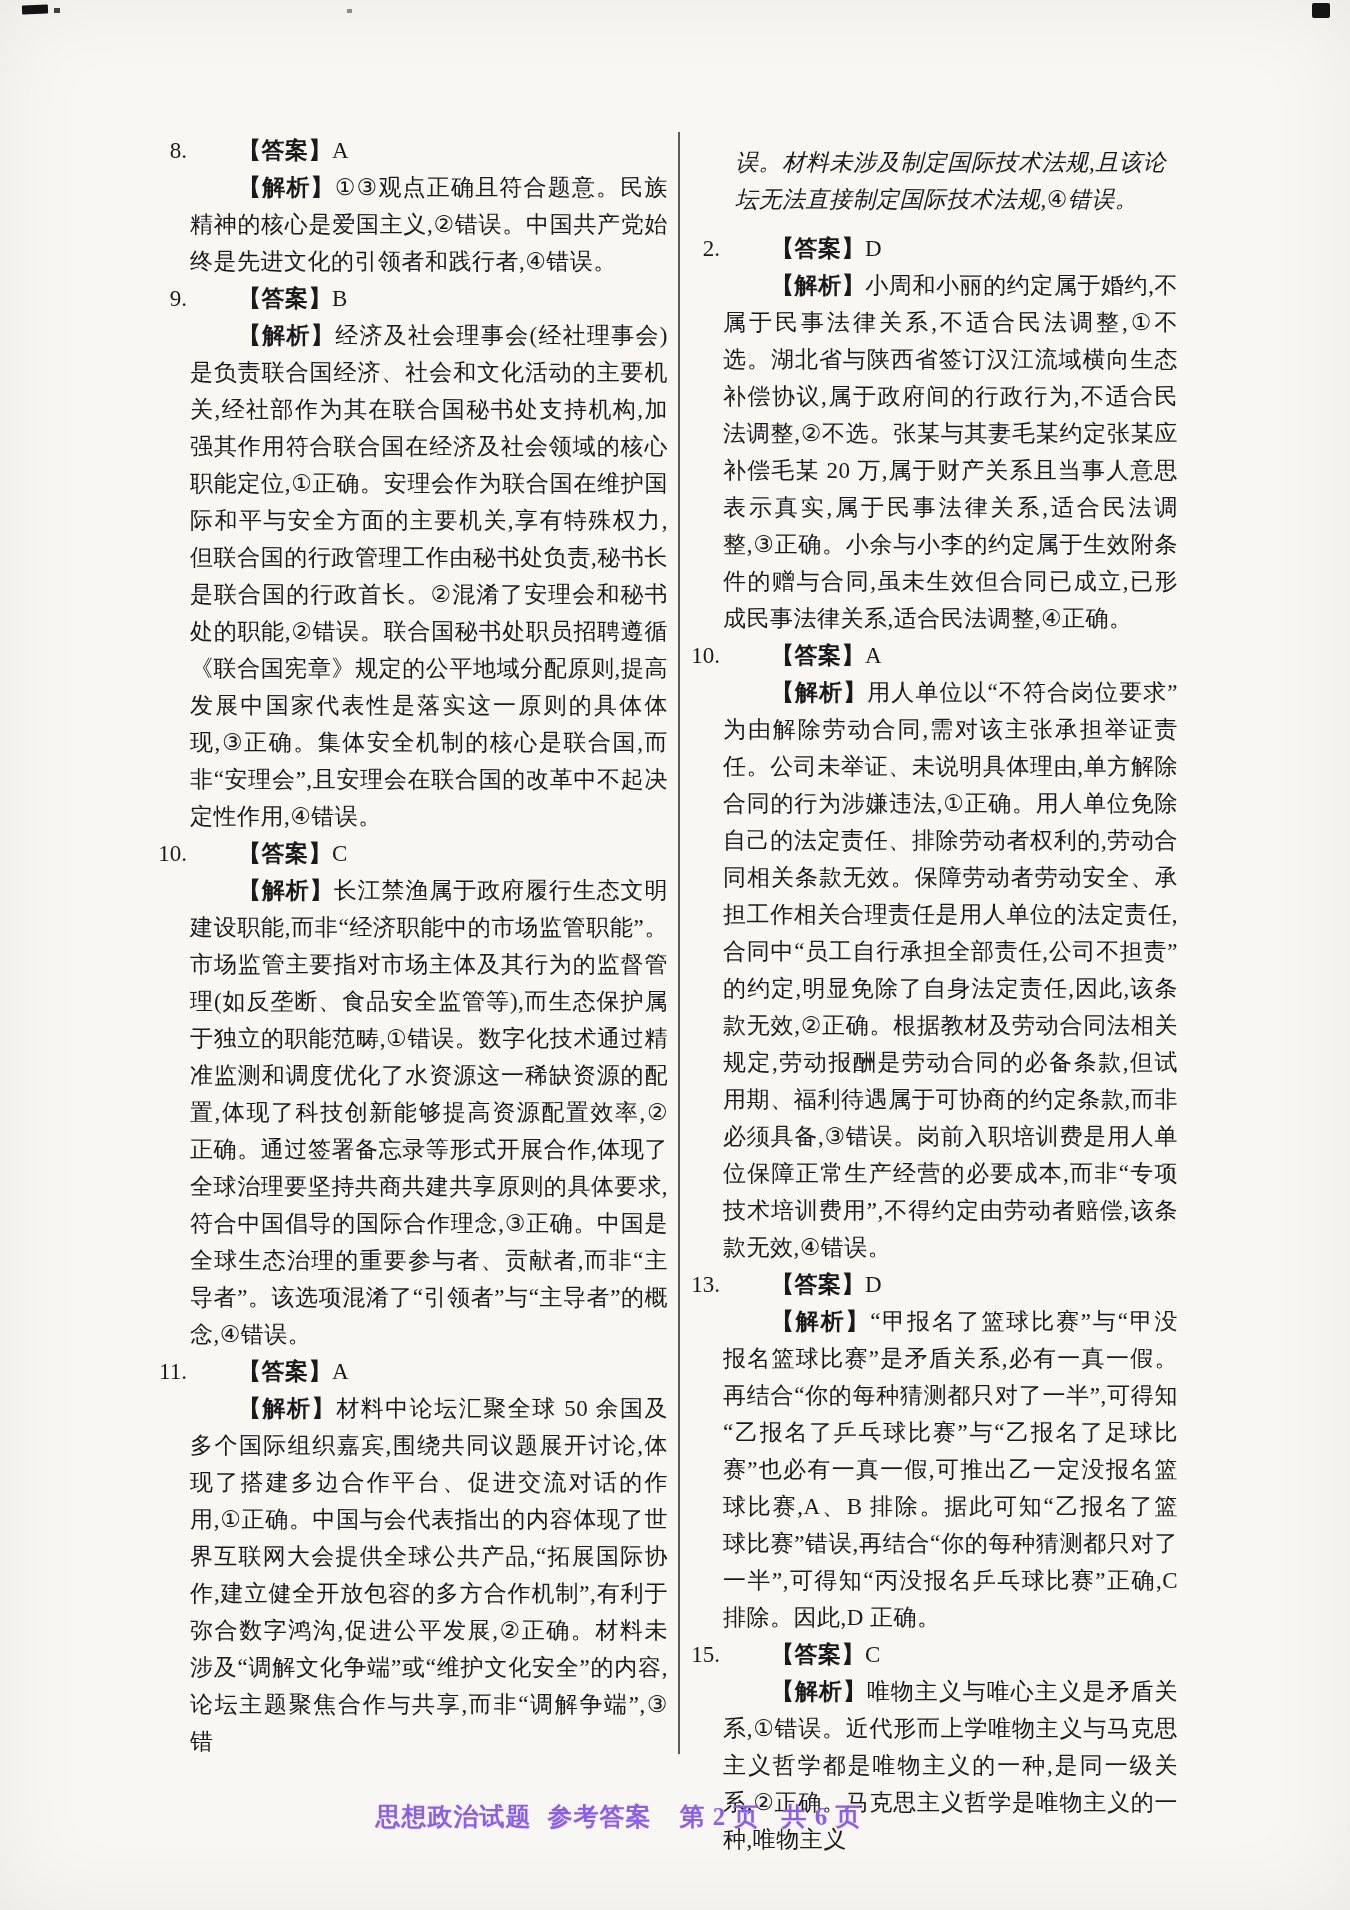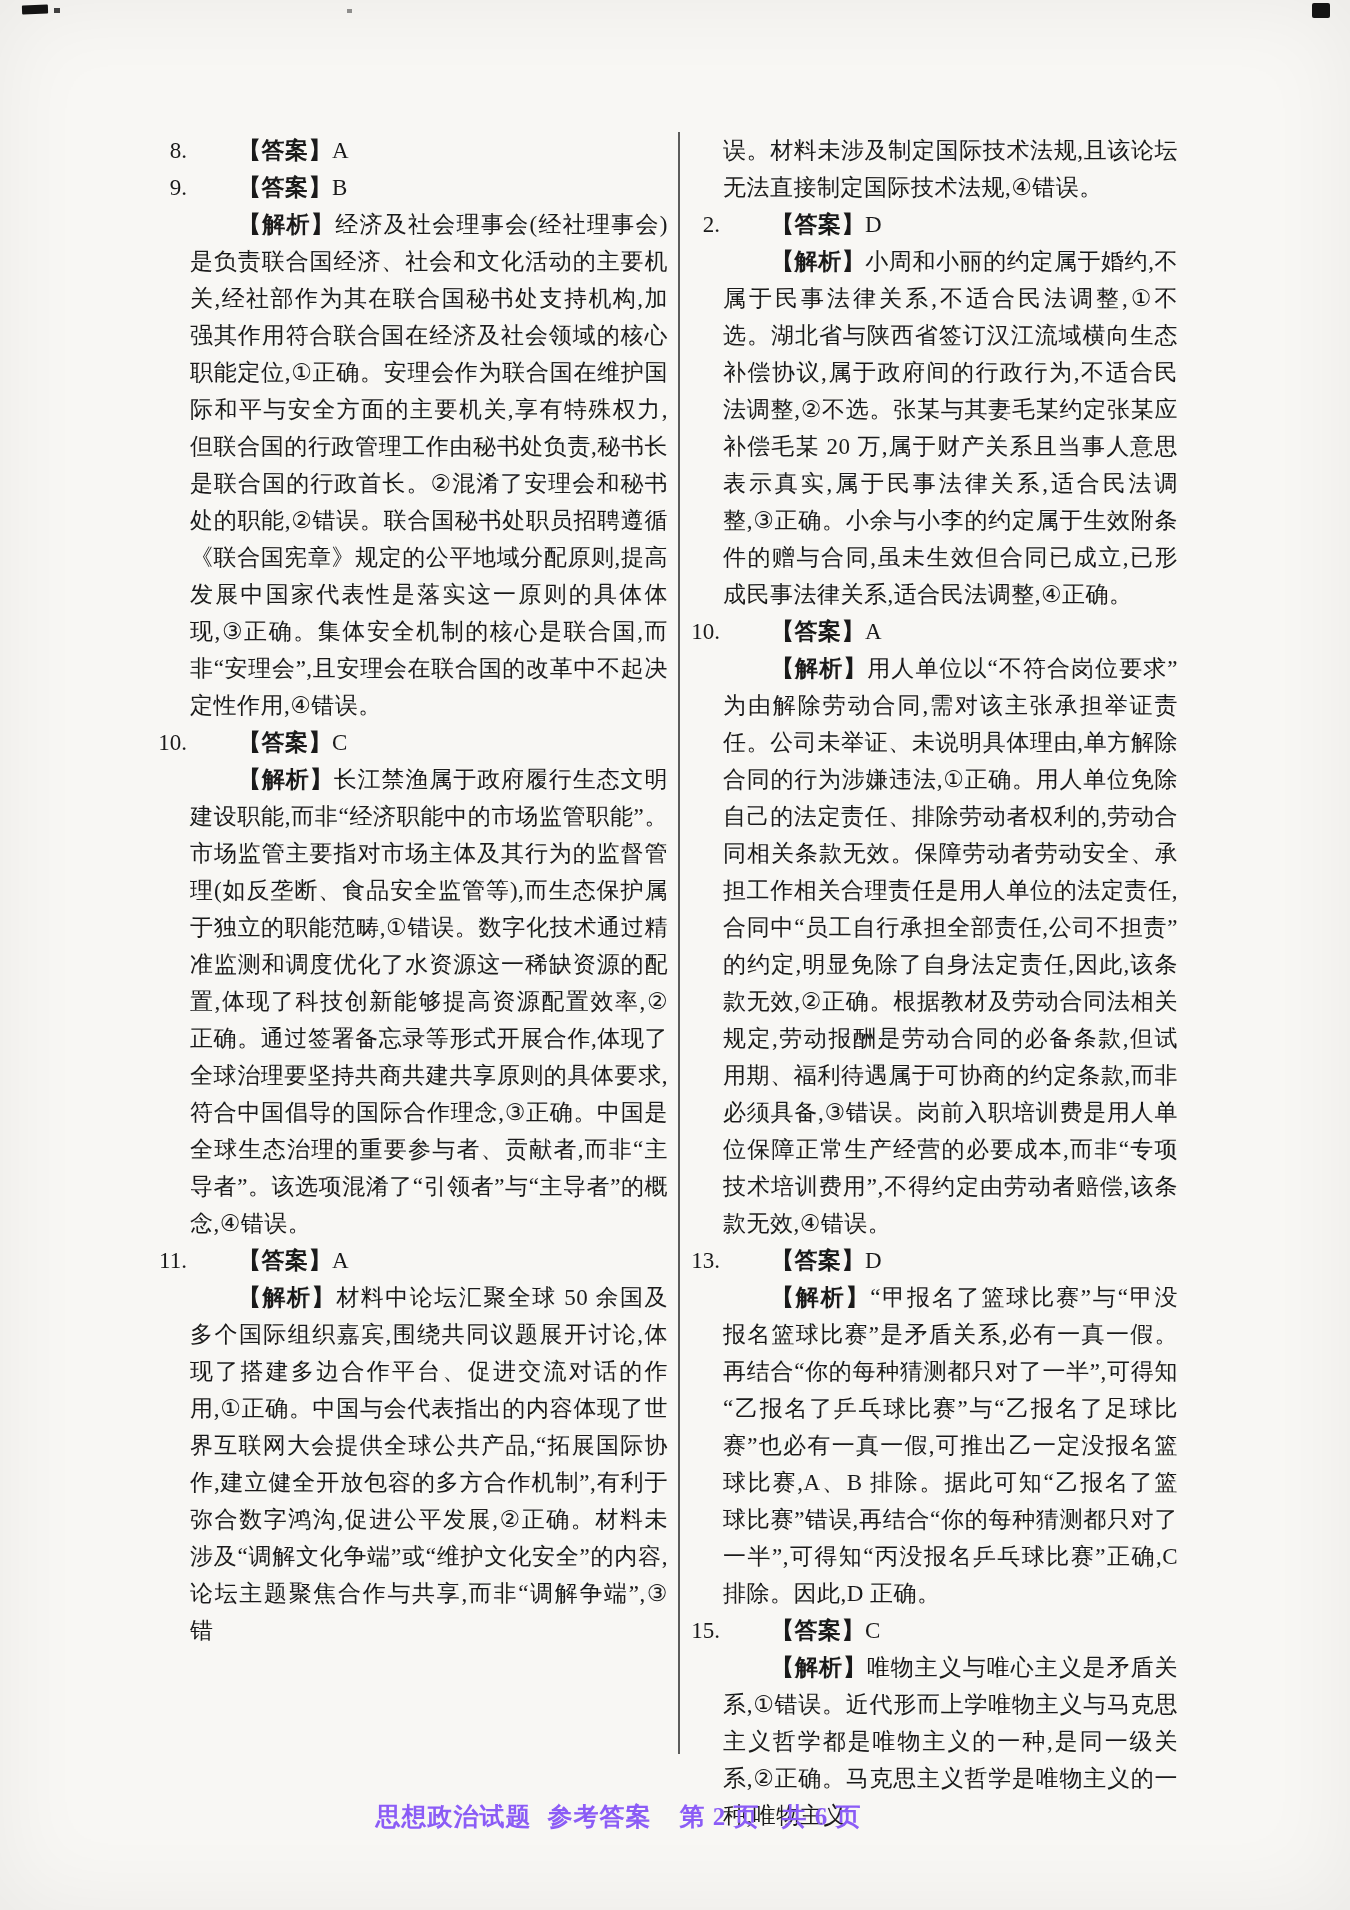--- a/index.html
+++ b/index.html
@@ -40,21 +40,21 @@
 
   .item{position:relative;}
   .item .num{
     position:absolute;right:100%;top:0;
     padding-right:3px;white-space:nowrap;
     letter-spacing:0;
   }
   .b{font-weight:bold;margin-left:48px;}
   p.analysis{margin:0;}
   .head{white-space:nowrap;text-align:left;}
-  p.continuation{margin:0;}
+  p.continuation{margin:12px;font-style:italic;}
 
   .page-footer{
     position:absolute;left:0;top:1800px;width:1237px;
     text-align:center;
     font-size:25px;font-weight:bold;color:#8b5cf6;
     letter-spacing:1px;
   }
   .page-footer .seg{margin:0 8px;}
   .page-footer .seg-gap{margin:0 14px 0 20px;}
 </style>
@@ -69,20 +69,21 @@
   <div class="artifact a4"></div>
 
   <div class="column-divider"></div>
 
   <div class="col col-left">
 
     <article class="item">
       <div class="head">
         <span class="num">8.</span><span class="b">【答案】</span><span>A</span>
       </div>
+      <p class="analysis"><span class="b">【解析】</span><span>①③观点正确且符合题意。民族精神的核心是爱国主义,②错误。中国共产党始终是先进文化的引领者和践行者,④错误。</span></p>
     </article>
 
     <article class="item">
       <div class="head">
         <span class="num">9.</span><span class="b">【答案】</span><span>B</span>
       </div>
       <p class="analysis"><span class="b">【解析】</span><span>经济及社会理事会(经社理事会)是负责联合国经济、社会和文化活动的主要机关,经社部作为其在联合国秘书处支持机构,加强其作用符合联合国在经济及社会领域的核心职能定位,①正确。安理会作为联合国在维护国际和平与安全方面的主要机关,享有特殊权力,但联合国的行政管理工作由秘书处负责,秘书长是联合国的行政首长。②混淆了安理会和秘书处的职能,②错误。联合国秘书处职员招聘遵循《联合国宪章》规定的公平地域分配原则,提高发展中国家代表性是落实这一原则的具体体现,③正确。集体安全机制的核心是联合国,而非“安理会”,且安理会在联合国的改革中不起决定性作用,④错误。</span></p>
     </article>
 
     <article class="item">

